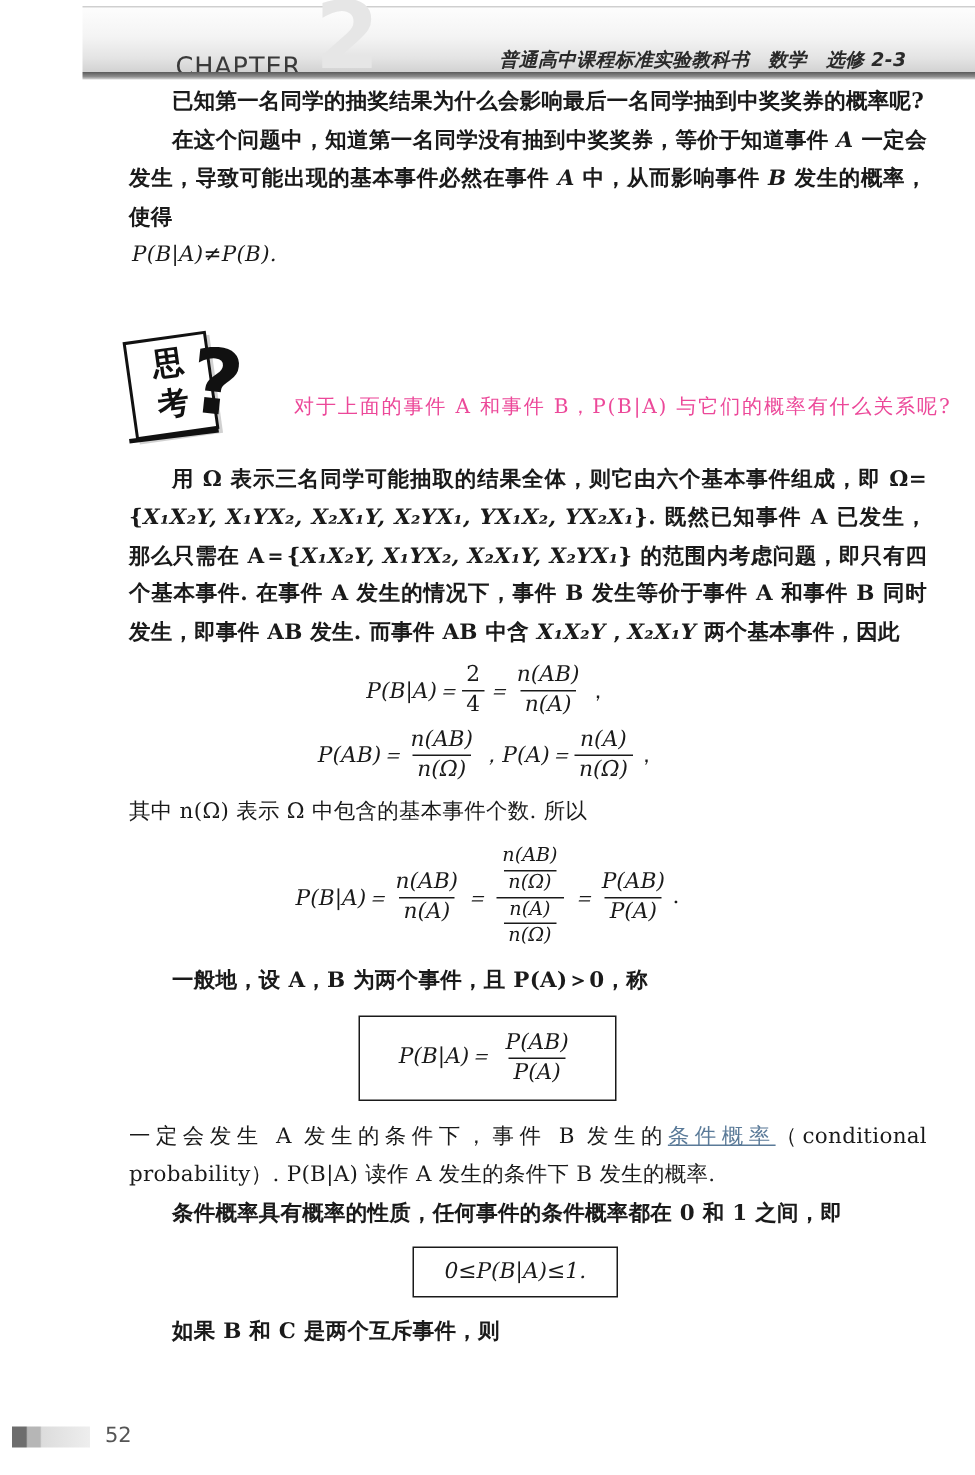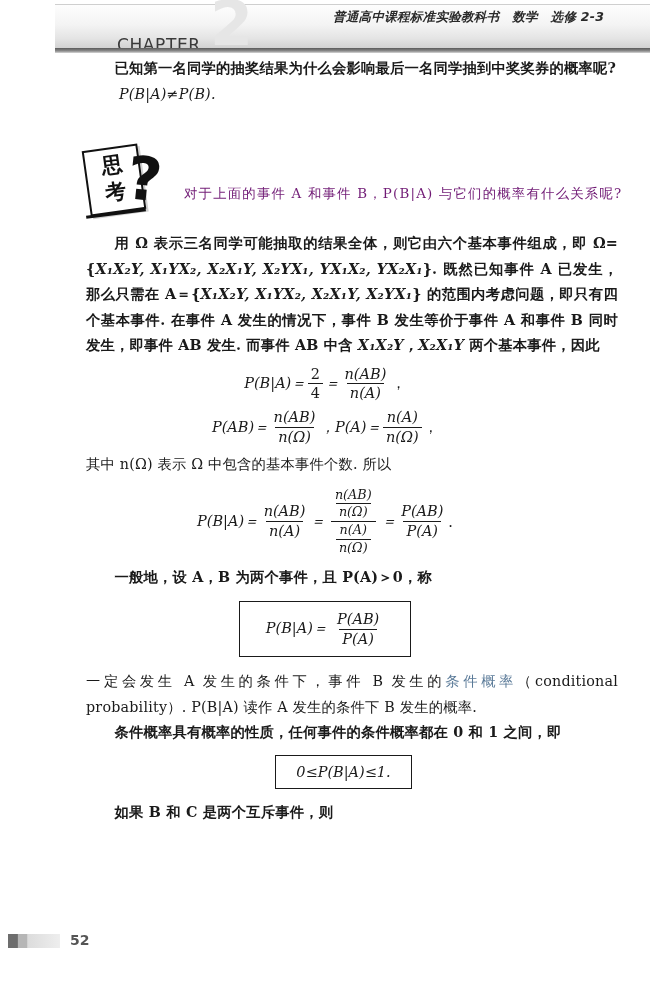--- a/index.html
+++ b/index.html
@@ -52,21 +52,21 @@
     left: 62px;
     top: 30px;
     font-family: "DejaVu Sans", "Liberation Sans", sans-serif;
     font-size: 17px;
     letter-spacing: 0.6px;
     color: #3a3a3a;
   }
   .header-title {
     position: absolute;
     left: 278px;
-    top: 4px;
+    top: 27px;
     font-family: "DejaVu Sans", "Liberation Sans", sans-serif;
     font-size: 12.5px;
     font-weight: bold;
     font-style: italic;
     color: #2a2a2a;
     letter-spacing: 0.3px;
     white-space: nowrap;
   }
 
   
@@ -82,21 +82,21 @@
     font-size: 14.3px;
     line-height: 25.5px;
     text-align: justify;
     text-justify: inter-ideograph;
     letter-spacing: 0.2px;
   }
   p.indent { text-indent: 2em; font-weight: bold; }
 
   .math { font-family: "DejaVu Serif", "Liberation Serif", serif; font-style: italic; }
   .mathup { font-family: "DejaVu Serif", "Liberation Serif", serif; font-style: normal; }
-  .term { color: #5a7a98; }
+  .term { color: #5a7a98; text-decoration: underline; }
 
   
   .think-block {
     position: relative;
     margin-top: 34px;
     height: 86px;
   }
   .think-icon {
     position: absolute;
     left: 80px;
@@ -143,25 +143,25 @@
     position: absolute;
     left: 6px;
     top: 71px;
     width: 60px;
     height: 3px;
     background: #111;
     transform: rotate(-7deg);
   }
   .think-text {
     position: absolute;
-    left: 184px;
+    left: 196px;
     top: 44px;
     font-size: 13.4px;
     letter-spacing: 1.2px;
-    color: #701a75;
+    color: #ec4899;
     white-space: nowrap;
   }
 
   
   .formula-row {
     display: flex;
     justify-content: center;
     align-items: center;
     font-size: 14.5px;
     margin: 7px 0;
@@ -183,24 +183,23 @@
     padding: 9px 26px;
     font-size: 14.5px;
     background: #fff;
   }
   .boxed-wide { padding: 8px 20px; }
 
   
   .footer {
     position: absolute;
     left: 0;
-    bottom: 29px;
+    bottom: 12px;
     width: 516px;
     height: 22px;
-    font-weight: bold;
   }
   .footer-bar {
     position: absolute;
     left: 8px;
     top: 2px;
     width: 52px;
     height: 14px;
     background: linear-gradient(to right, #6d6d6d 0%, #6d6d6d 18%, #b6b6b6 20%, #b6b6b6 36%, #dcdcdc 38%, #eeeeee 100%);
   }
   .page-number {
@@ -218,22 +217,23 @@
 <div class="header-band">
   <div class="chapter-num-watermark">2</div>
   <div class="chapter-label">CHAPTER</div>
   <div class="header-title">普通高中课程标准实验教科书　数学　选修 2-3</div>
 </div>
 
 <div class="content">
 
   <p class="para indent">已知第一名同学的抽奖结果为什么会影响最后一名同学抽到中奖奖券的概率呢?</p>
 
-
-  <p class="para" style="padding-left:119px;"><span class="math">P(B|A)≠P(B).</span></p>
+  <p class="para indent"><span>在这个问题中，知道第一名同学没有抽到中奖奖券，等价于知道事件 </span><span class="math">A</span><span> 一定会发生，导致可能出现的基本事件必然在事件 </span><span class="math">A</span><span> 中，从而影响事件 </span><span class="math">B</span><span> 发生的概率，使得</span></p>
+
+  <p class="para" style="padding-left:88px;"><span class="math">P(B|A)≠P(B).</span></p>
 
   <div class="think-block">
     <div class="think-icon">
       <div class="think-card">
         <div class="ch ch1">思</div>
         <div class="ch ch2">考</div>
       </div>
       <div class="think-underline"></div>
       <div class="think-qmark">?</div>
     </div>

